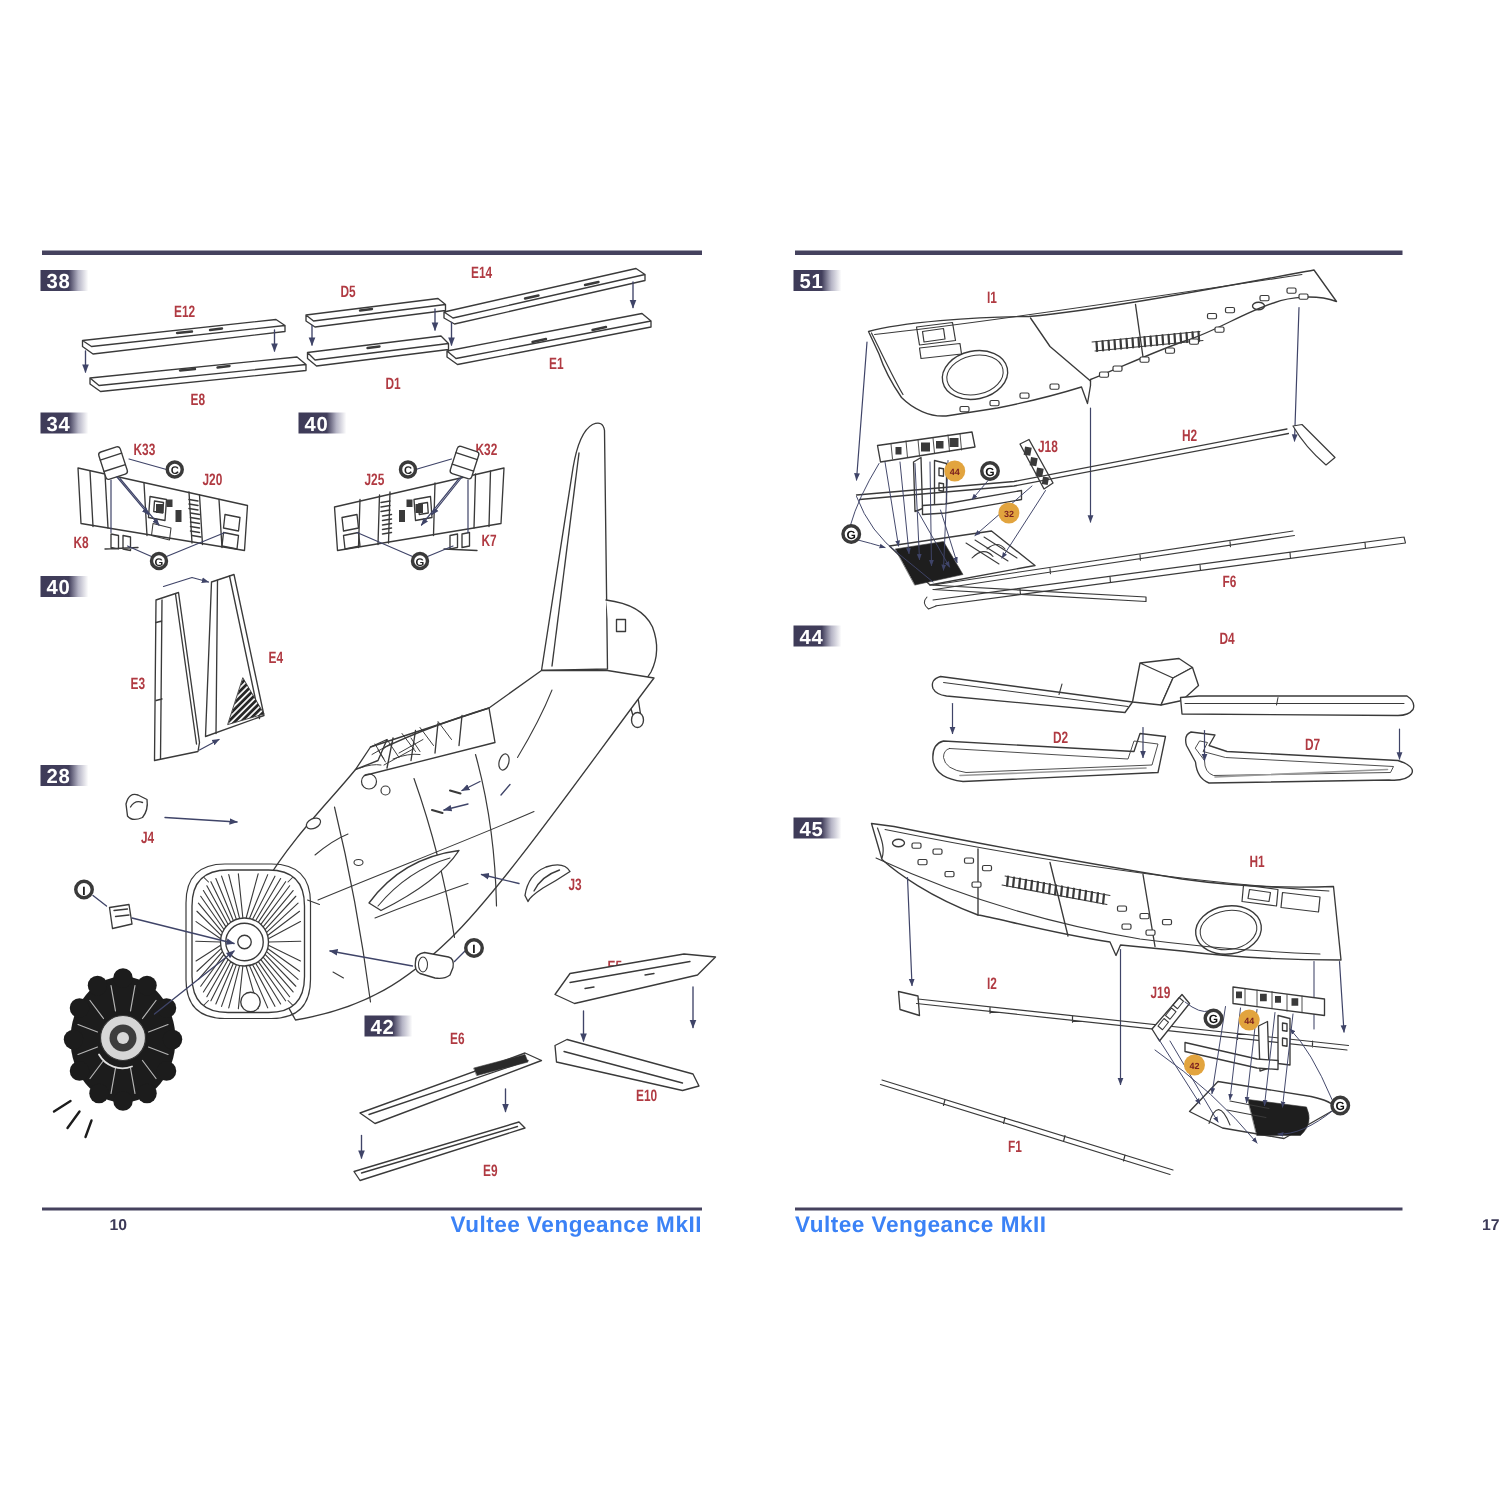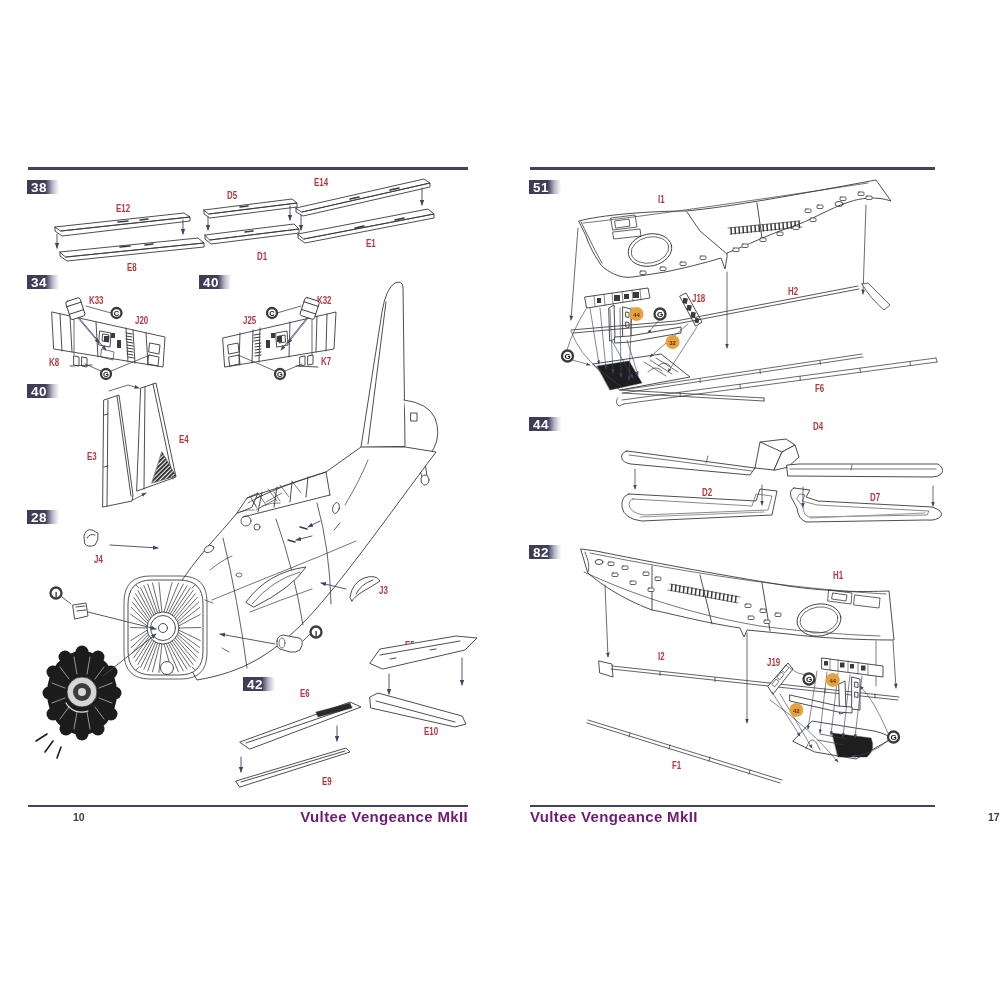--- a/index.html
+++ b/index.html
@@ -3,21 +3,21 @@
 <meta charset="utf-8">
 <style>
   html,body{margin:0;padding:0;background:#ffffff;}
   body{width:1000px;height:1000px;position:relative;font-family:"Liberation Sans",sans-serif;overflow:hidden;}
   .rule{position:absolute;height:2.6px;background:#45425e;}
   .step{position:absolute;width:42px;height:14px;color:#fff;font-weight:bold;font-size:13.5px;line-height:15px;
         padding-left:4px;box-sizing:border-box;letter-spacing:0.5px;
         background:linear-gradient(90deg,#3e3b58 0%,#413e5b 45%,rgba(108,106,140,0.5) 60%,rgba(255,255,255,0) 76%);}
   .lbl{position:absolute;color:#b03a42;font-weight:bold;font-size:11px;line-height:10px;white-space:nowrap;
        transform:scaleX(0.72);transform-origin:0 0;}
-  .foot{position:absolute;color:#701a75;font-weight:bold;font-size:15px;letter-spacing:0.35px;}
+  .foot{position:absolute;color:#3b82f6;font-weight:bold;font-size:15px;letter-spacing:0.35px;}
   .pg{position:absolute;color:#3c3a58;font-weight:bold;font-size:10.5px;margin-left:40px;}
   svg{position:absolute;top:0;left:0;}
 </style>
 </head>
 <body>
 
   <div class="rule" style="left:28px;top:167px;width:440px;"></div>
   <div class="rule" style="left:530px;top:167px;width:405px;"></div>
 
   <div class="rule" style="left:28px;top:805px;width:440px;height:2.3px;"></div>
@@ -28,21 +28,21 @@
   <div class="pg" style="left:948px;top:811px;">17</div>
 
   <div class="step" style="left:27px;top:180px;">38</div>
   <div class="step" style="left:27px;top:275px;">34</div>
   <div class="step" style="left:199px;top:275px;">40</div>
   <div class="step" style="left:27px;top:384px;">40</div>
   <div class="step" style="left:27px;top:510px;">28</div>
   <div class="step" style="left:243px;top:677px;">42</div>
   <div class="step" style="left:529px;top:180px;">51</div>
   <div class="step" style="left:529px;top:417px;">44</div>
-  <div class="step" style="left:529px;top:545px;">82</div>
+  <div class="step" style="left:529px;top:545px;">45</div>
 
   <div class="lbl" style="left:116px;top:203px;">E12</div>
   <div class="lbl" style="left:127px;top:262px;">E8</div>
   <div class="lbl" style="left:227px;top:190px;">D5</div>
   <div class="lbl" style="left:257px;top:251px;">D1</div>
   <div class="lbl" style="left:314px;top:177px;">E14</div>
   <div class="lbl" style="left:366px;top:238px;">E1</div>
   <div class="lbl" style="left:89px;top:295px;">K33</div>
   <div class="lbl" style="left:135px;top:315px;">J20</div>
   <div class="lbl" style="left:49px;top:357px;">K8</div>

